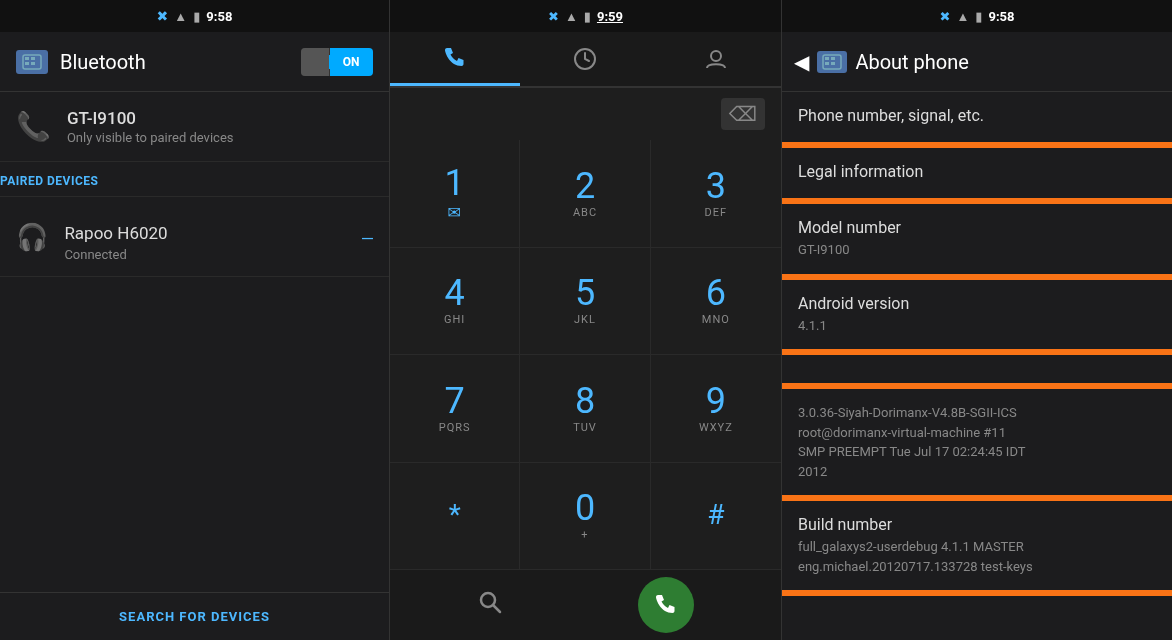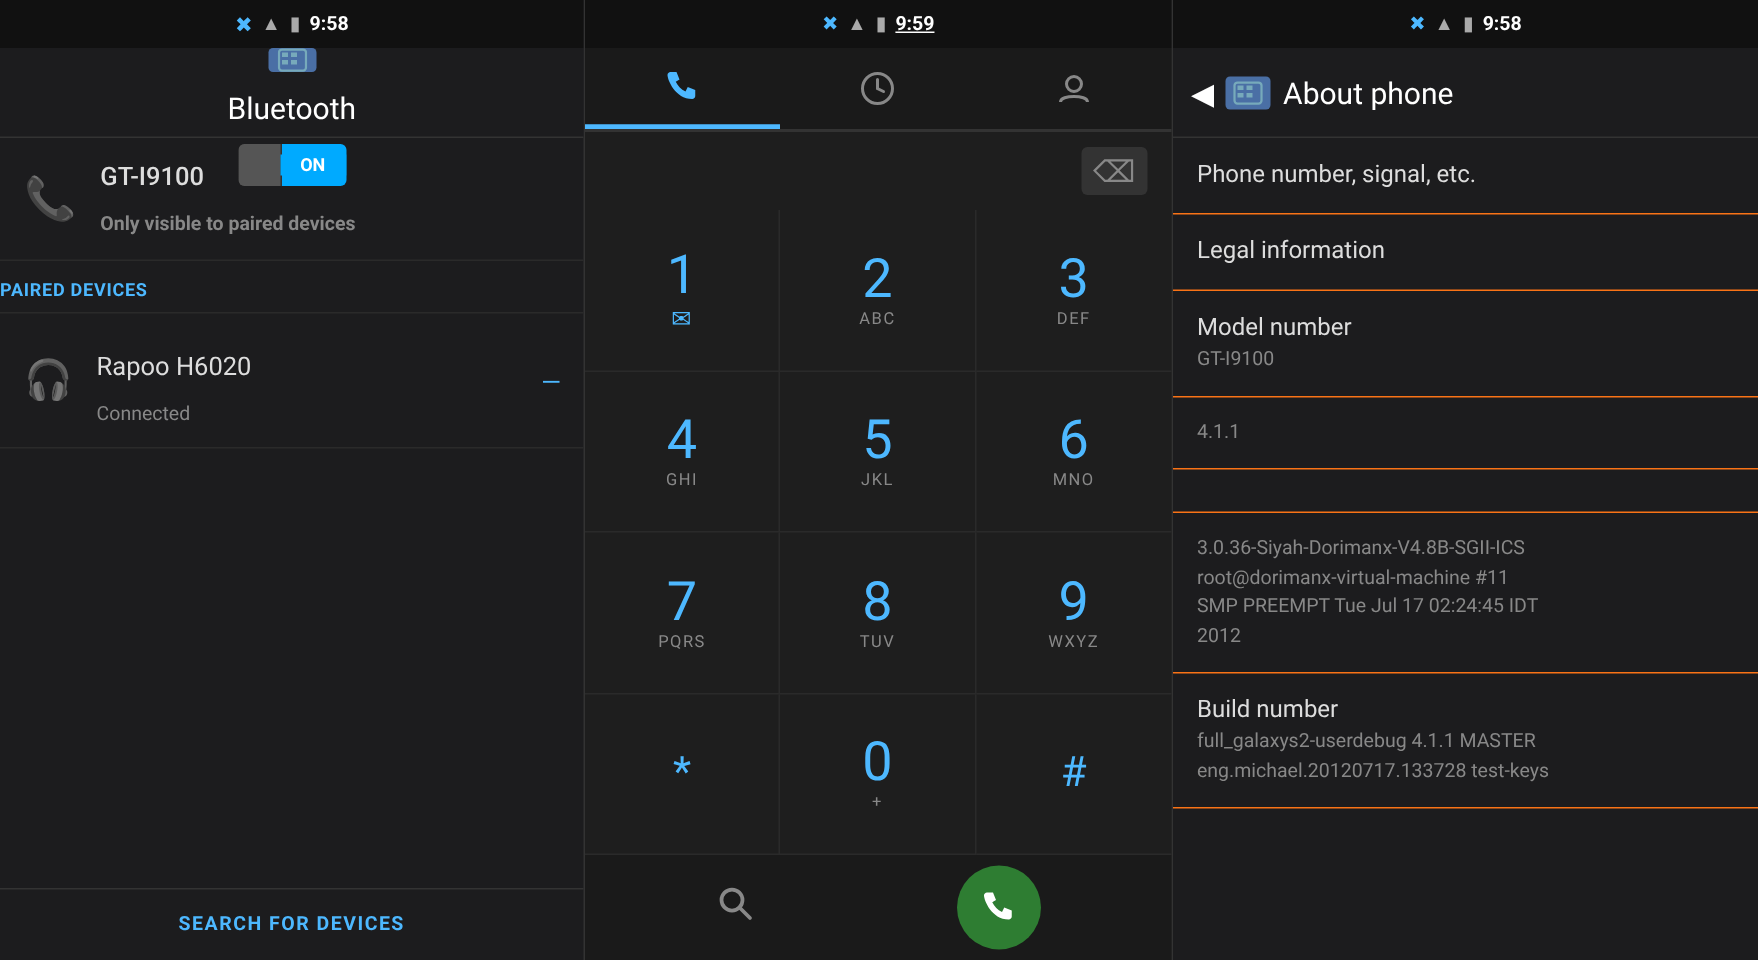--- a/index.html
+++ b/index.html
@@ -37,21 +37,20 @@
     .bt-icon { color: #4db8ff; font-size: 14px; }
 
     .panel-header {
       height: 60px;
       background: #1c1c1e;
       display: flex;
       align-items: center;
       padding: 0 16px;
       gap: 12px;
       border-bottom: 1px solid #333;
-      flex-direction: column;
     }
     .panel-header-icon {
       width: 32px;
       height: 24px;
       background: #4a6fa5;
       border-radius: 3px;
       display: flex;
       align-items: center;
       justify-content: center;
       font-size: 14px;
@@ -110,22 +109,21 @@
       color: #888;
     }
     .device-name {
       font-size: 17px;
       color: #ddd;
       font-weight: 500;
     }
     .device-subtext {
       font-size: 13px;
       color: #888;
-      margin-top: 14px;
-      font-weight: bold;
+      margin-top: 2px;
     }
 
     .section-label {
       padding: 12px 0 8px;
       font-size: 12px;
       color: #4db8ff;
       font-weight: bold;
       letter-spacing: 0.5px;
       border-bottom: 1px solid #2a2a2a;
     }
@@ -143,21 +141,21 @@
     }
     .paired-name {
       font-size: 17px;
       color: #ddd;
       flex: 1;
       margin-top: 12px;
     }
     .paired-status {
       font-size: 13px;
       color: #888;
-      margin-top: 14px;
+      margin-top: 4px;
     }
     .settings-icon {
       font-size: 22px;
       color: #4db8ff;
       cursor: pointer;
     }
 
     .spacer { flex: 1; }
 
     .search-btn {
@@ -343,21 +341,21 @@
       font-weight: 400;
     }
 
     .about-content {
       flex: 1;
       overflow-y: auto;
       background: #1c1c1e;
     }
     .about-row {
       padding: 14px 16px;
-      border-bottom: 1px solid #f97316;
+      border-bottom: 6px solid #f97316;
     }
     .about-row-title {
       font-size: 16px;
       color: #ddd;
       font-weight: 400;
       margin-bottom: 3px;
     }
     .about-row-value {
       font-size: 13px;
       color: #888;
@@ -550,20 +548,21 @@
       <div class="about-row-title">Phone number, signal, etc.</div>
     </div>
     <div class="about-row clickable">
       <div class="about-row-title">Legal information</div>
     </div>
     <div class="about-row">
       <div class="about-row-title">Model number</div>
       <div class="about-row-value">GT-I9100</div>
     </div>
     <div class="about-row">
+      <div class="about-row-title">Android version</div>
       <div class="about-row-value">4.1.1</div>
     </div>
     <div class="about-row">
     </div>
     <div class="about-row">
       <div class="about-row-value" style="white-space: pre-line;">3.0.36-Siyah-Dorimanx-V4.8B-SGII-ICS
 root@dorimanx-virtual-machine #11
 SMP PREEMPT Tue Jul 17 02:24:45 IDT
 2012</div>
     </div>

